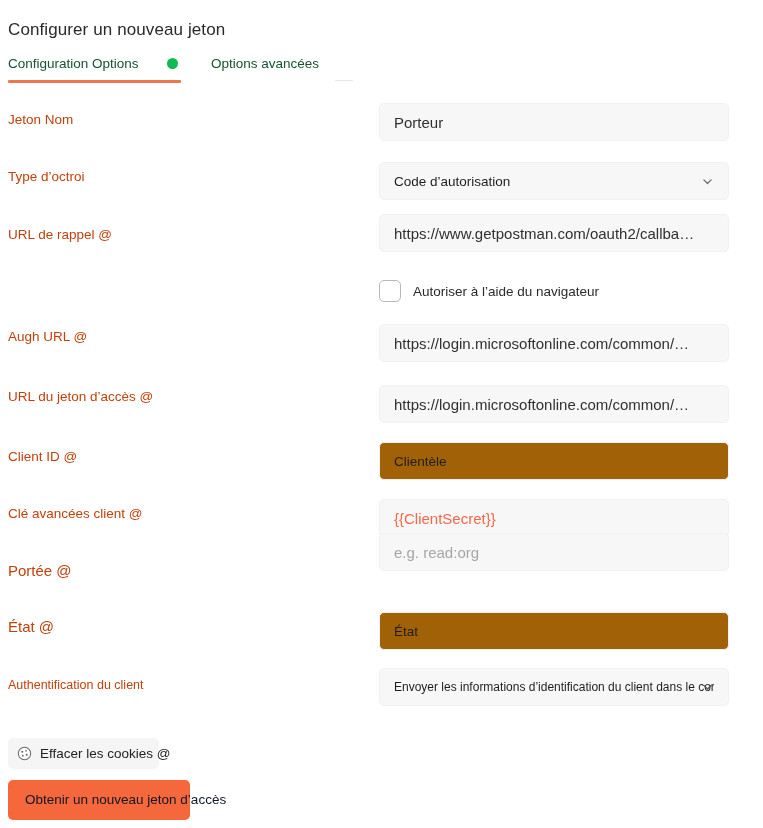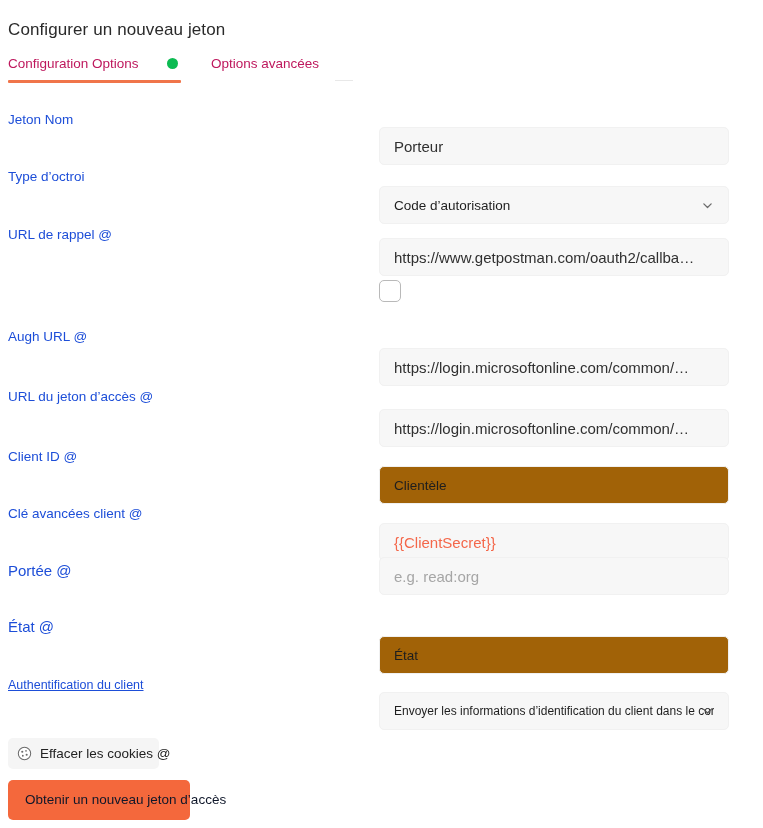--- a/index.html
+++ b/index.html
@@ -31,21 +31,21 @@
   .tabs {
     position: absolute;
     left: 0px;
     top: 52px;
     width: 763px;
     height: 32px;
   }
   .tab {
     position: absolute;
     font-size: 13.5px;
-    color: #be185d;
+    color: #14532d;
     white-space: nowrap;
     top: 4px;
   }
   .tab-config { left: 8px; }
   .tab-advanced { left: 211px; }
   .tab-dot {
     position: absolute;
     left: 167px;
     top: 58px;
     width: 11px;
@@ -69,43 +69,42 @@
     width: 18px;
     height: 1px;
     background: #e8e8e8;
   }
 
   
   .row-label {
     position: absolute;
     left: 8px;
     font-size: 13.5px;
-    color: #1d4ed8;
-    white-space: nowrap;
-  }
-  .label-sm { font-size: 12.5px; text-decoration: underline; }
+    color: #c2410c;
+    white-space: nowrap;
+  }
+  .label-sm { font-size: 12.5px; }
   .label-lg { font-size: 15px; }
 
   .field {
     position: absolute;
     left: 379px;
     width: 350px;
     height: 38px;
     box-sizing: border-box;
     background: #f7f7f7;
     border: 1px solid #f1f1f1;
     border-radius: 5px;
     display: flex;
     align-items: center;
     padding: 0 14px;
     font-size: 13.5px;
     color: #1e1e1e;
     overflow: hidden;
     white-space: nowrap;
-    margin-top: 24px;
   }
   .field.white { background: #a16207; border-color: #f0f0f0; }
   .field.large-text { font-size: 15px; color: #303030; }
   .field.placeholder { color: #a6a6a6; font-size: 15px; }
   .field.secret { color: #f4674a; font-size: 15px; }
   .field.dropdown { justify-content: space-between; gap: 24px; }
   .field .value { overflow: hidden; text-overflow: clip; white-space: nowrap; }
   .field.small-val { font-size: 12px; }
 
   .chev {
@@ -231,20 +230,21 @@
   </span>
 </div>
 
 <div class="row-label" style="top:227px;">URL de rappel @</div>
 <div class="field large-text" style="top:214px;">
   <span class="value">https://www.getpostman.com/oauth2/callba…</span>
 </div>
 
 <div class="checkbox-row">
   <span class="checkbox-box"></span>
+  <span class="checkbox-label">Autoriser à l’aide du navigateur</span>
 </div>
 
 <div class="row-label" style="top:329px;">Augh URL @</div>
 <div class="field large-text" style="top:324px;">
   <span class="value">https://login.microsoftonline.com/common/…</span>
 </div>
 
 <div class="row-label" style="top:389px;">URL du jeton d’accès @</div>
 <div class="field large-text" style="top:385px;">
   <span class="value">https://login.microsoftonline.com/common/…</span>

